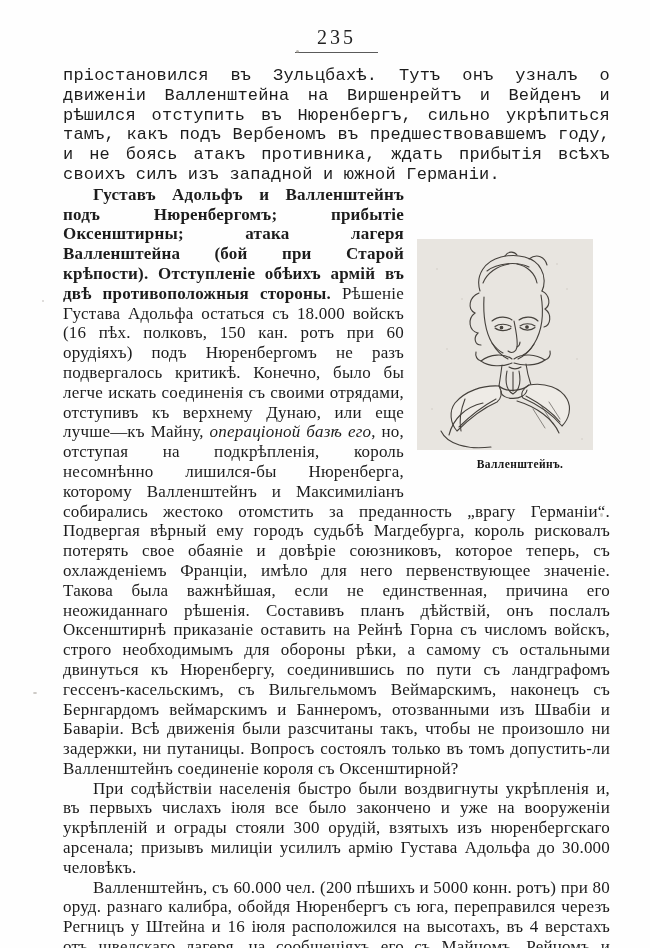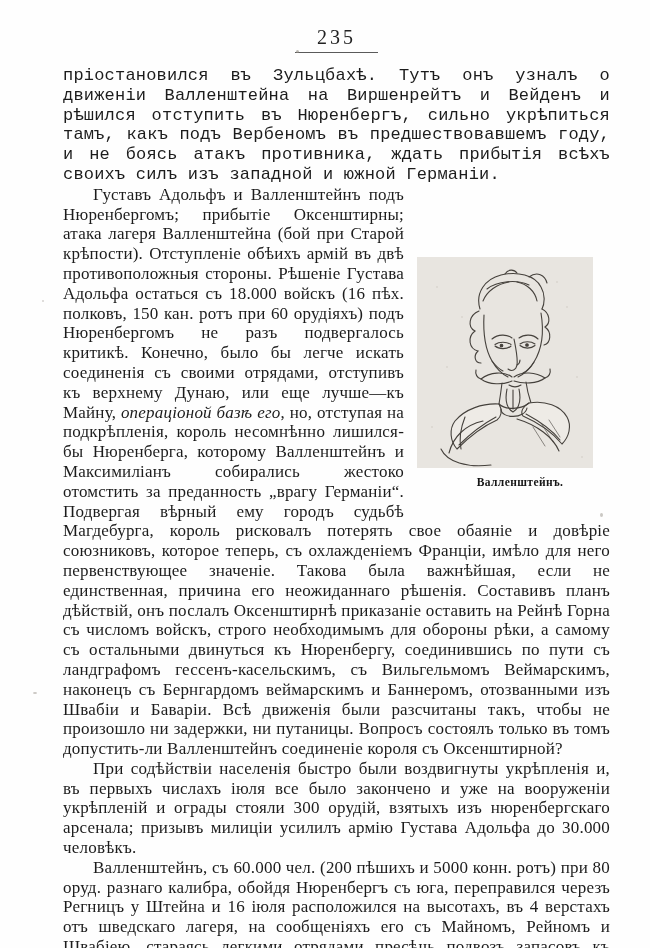--- a/index.html
+++ b/index.html
@@ -26,26 +26,26 @@
     color:#222;
   }
   .text {
     font-size:17px;
     line-height:19.8px;
     text-align:justify;
     letter-spacing:0.2px;
   }
   .text p { margin:0; text-indent:30px; }
   .text p.noindent { text-indent:0;font-family:Liberation Mono, monospace; }
-  .lead-bold { font-weight:normal; }
+  .lead-bold { font-weight:bold; }
   .phrase-italic { font-style:italic; }
   .fig {
     float:right;
     width:193px;
-    margin:72px 0 10px 13px;
+    margin:54px 0 10px 13px;
     text-align:center;
   }
   .fig svg { display:block; margin:0 17px 5px 0; }
   .fig-caption {
     display:block;
     font-size:11.5px;
     font-weight:bold;
     letter-spacing:0.4px;
     margin-right:17px;
     color:#161616;

